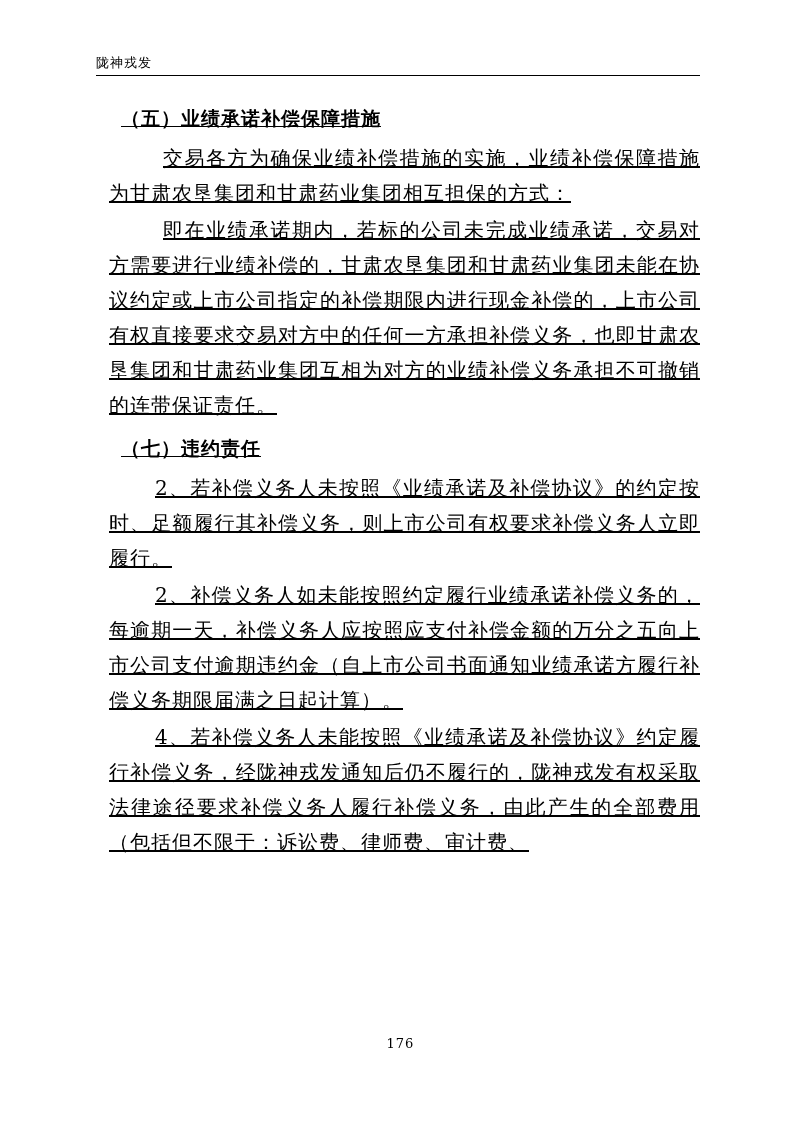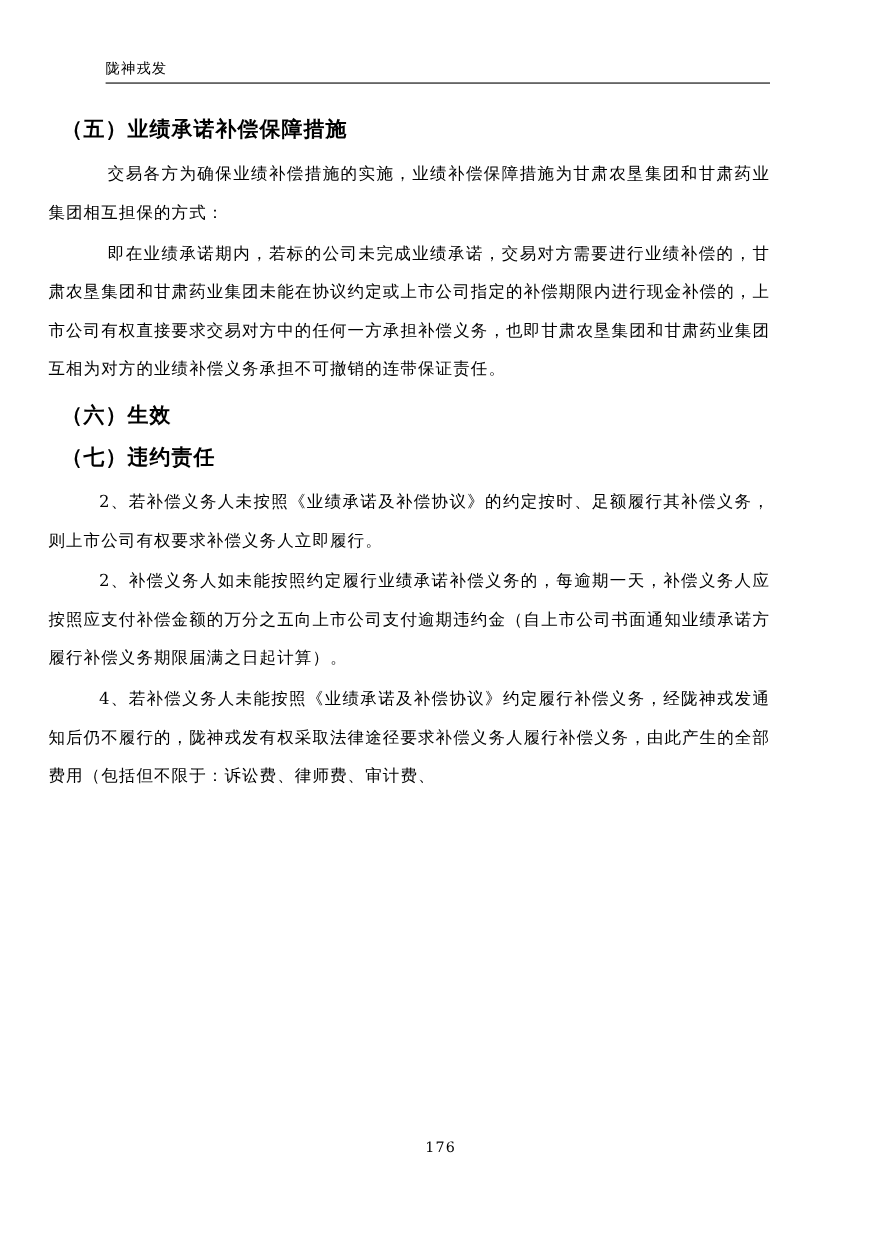--- a/index.html
+++ b/index.html
@@ -23,35 +23,36 @@
     padding-bottom: 4px;
     border-bottom: 1.5px solid #000000;
     display: flex;
     justify-content: space-between;
     align-items: flex-end;
     font-size: 13px;
     letter-spacing: 1px;
     line-height: 16px;
   }
   main {
-    margin: 0 93px 0 44px;
+    margin: 0 93px 0 109px;
+    text-decoration: underline;
   }
   h2.sec-heading {
     font-family: "DejaVu Sans", "Liberation Sans", sans-serif;
     font-weight: bold;
     font-size: 19px;
     line-height: 26px;
     letter-spacing: 1px;
     margin: 12px 0 10px 12px;
   }
   h2.sec-heading.first {
     margin-top: 29px;
   }
   p.body-para {
-    font-size: 15px;
+    font-size: 20px;
     line-height: 35px;
     letter-spacing: 1px;
     margin: 0 0 2px 0;
     text-align: justify;
     text-justify: inter-ideograph;
   }
   p.body-para.plain {
     text-indent: 54px;
   }
   p.body-para.numbered {
@@ -75,21 +76,20 @@
   <div class="header">
     <span>陇神戎发</span>
   </div>
 
   <main>
 
     <h2 class="sec-heading first">（五）业绩承诺补偿保障措施</h2>
     <p class="body-para plain">交易各方为确保业绩补偿措施的实施，业绩补偿保障措施为甘肃农垦集团和甘肃药业集团相互担保的方式：</p>
     <p class="body-para plain">即在业绩承诺期内，若标的公司未完成业绩承诺，交易对方需要进行业绩补偿的，甘肃农垦集团和甘肃药业集团未能在协议约定或上市公司指定的补偿期限内进行现金补偿的，上市公司有权直接要求交易对方中的任何一方承担补偿义务，也即甘肃农垦集团和甘肃药业集团互相为对方的业绩补偿义务承担不可撤销的连带保证责任。</p>
 
-    <h2 class="sec-heading">（六）生效</h2>
 
     <h2 class="sec-heading">（七）违约责任</h2>
     <p class="body-para numbered">2、若补偿义务人未按照《业绩承诺及补偿协议》的约定按时、足额履行其补偿义务，则上市公司有权要求补偿义务人立即履行。</p>
     <p class="body-para numbered">2、补偿义务人如未能按照约定履行业绩承诺补偿义务的，每逾期一天，补偿义务人应按照应支付补偿金额的万分之五向上市公司支付逾期违约金（自上市公司书面通知业绩承诺方履行补偿义务期限届满之日起计算）。</p>
     <p class="body-para numbered">4、若补偿义务人未能按照《业绩承诺及补偿协议》约定履行补偿义务，经陇神戎发通知后仍不履行的，陇神戎发有权采取法律途径要求补偿义务人履行补偿义务，由此产生的全部费用（包括但不限于：诉讼费、律师费、审计费、</p>
 
   </main>
 
   <div class="footer">176</div>
 

